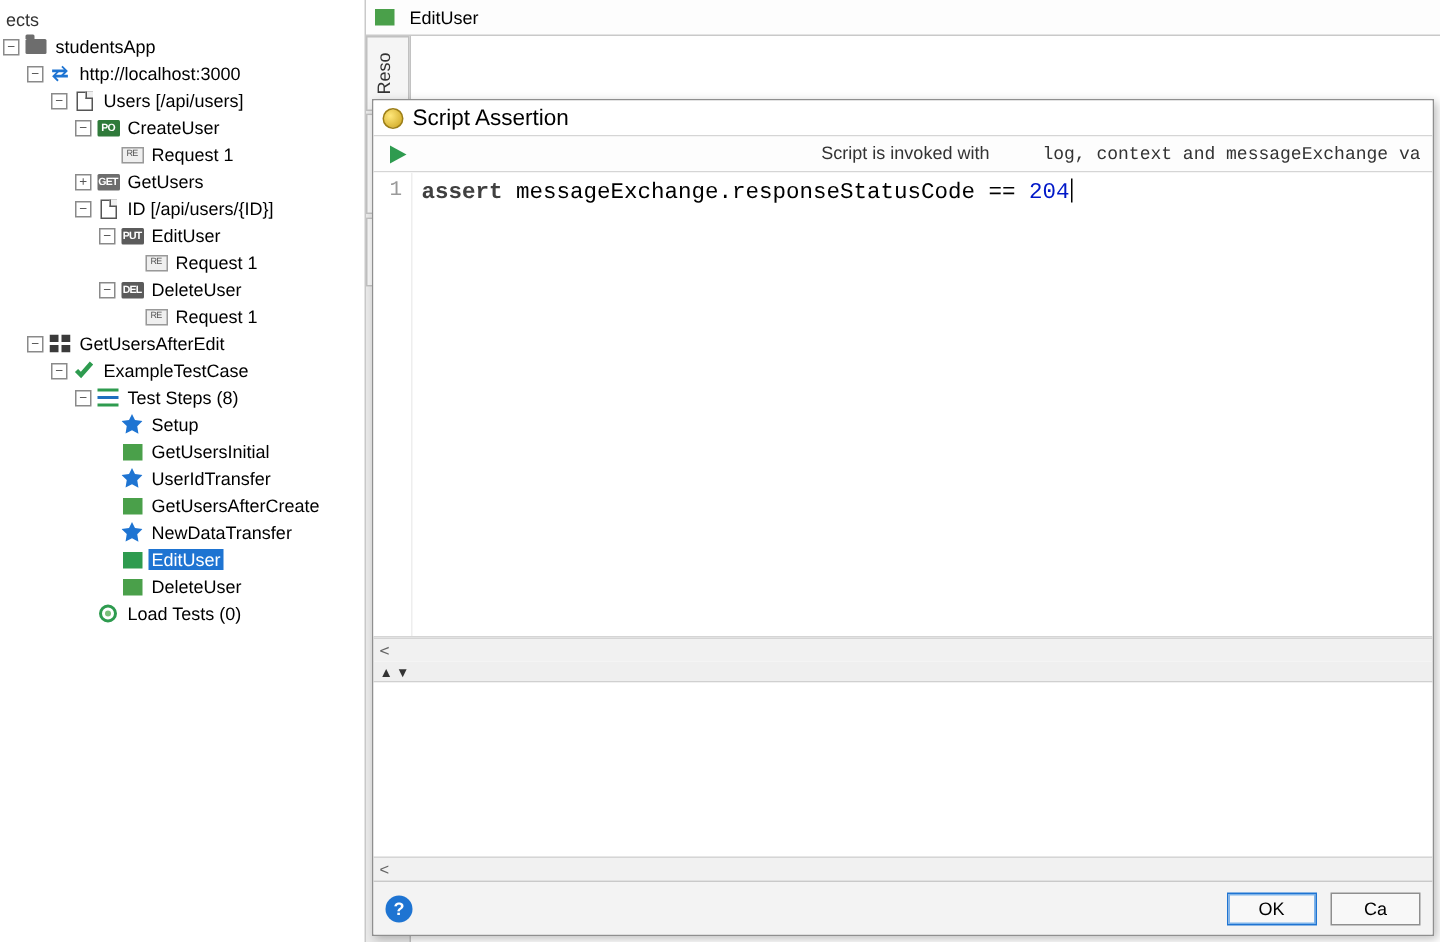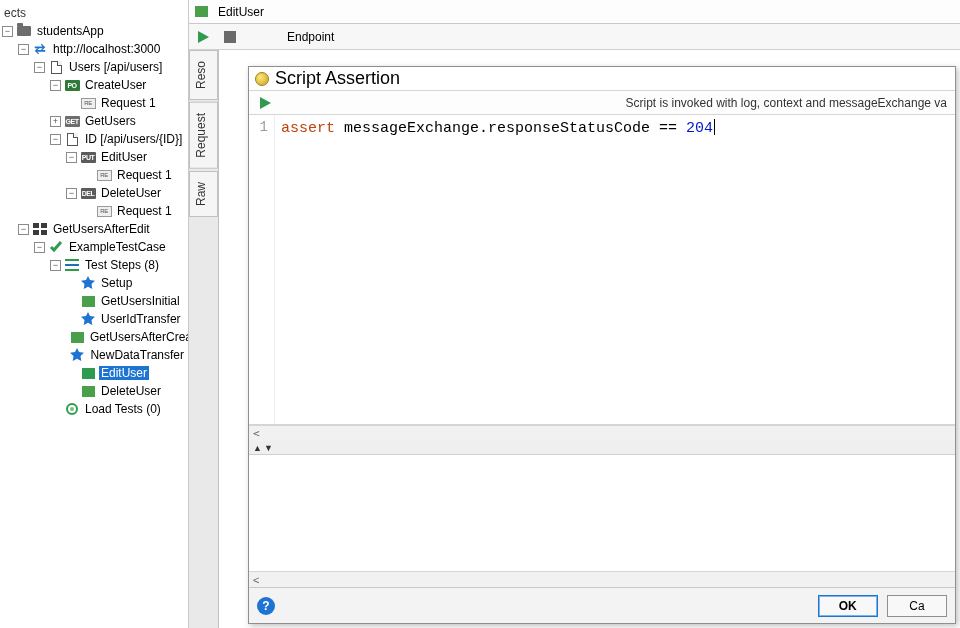--- a/index.html
+++ b/index.html
@@ -13,21 +13,21 @@
     overflow: hidden;
   }
   .app {
     display: flex;
     width: 100%; height: 100%;
     background: #fdfdfd;
   }
 
   
   .sidebar {
-    width: 189px;
+    width: 244px;
     border-right: 1px solid #c9c9c9;
     background: #ffffff;
     padding: 4px 0 4px 0;
     overflow: hidden;
   }
   .sidebar-header {
     padding: 2px 4px;
     font-size: 12px;
     color: #333;
   }
@@ -138,38 +138,38 @@
     border:1px solid #8f8f8f;
     box-shadow: 2px 2px 6px rgba(0,0,0,0.25);
     display:flex; flex-direction:column;
   }
   .dlg-title {
     height:24px;
     background:#fff;
     border-bottom:1px solid #d5d5d5;
     display:flex; align-items:center;
     padding:0 6px; gap:6px;
-    font-size:18px;
+    font-size:15px;
   }
   .gold-circle {
     width:14px; height:14px; border-radius:50%;
     background: radial-gradient(circle at 35% 35%, #ffe77a, #caa21e);
     border:1px solid #9c7e17;
   }
   .dlg-toolbar {
     height:24px;
     border-bottom:1px solid #d5d5d5;
     display:flex; align-items:center; justify-content:space-between;
     padding:0 8px;
     font-size:12px;
     color:#333;
     background:#fdfdfd;
   }
   .dlg-toolbar .hint { color:#333; }
-  .hint code { font-family: Liberation Sans, sans-serif; }
+  .hint code { font-family: Liberation Mono, monospace; margin-left: 32px; }
 
   .editor-wrap { flex:1; display:flex; flex-direction:column; }
   .editor {
     flex:0 0 310px;
     display:flex;
     background:#ffffff;
     border-bottom:1px solid #d5d5d5;
     overflow:hidden;
   }
   .gutter {
@@ -183,21 +183,21 @@
     border-right:1px solid #eee;
   }
   .code {
     flex:1;
     padding:4px 6px 0 6px;
     font-family: Consolas, "Courier New", monospace;
     font-size:15px;
     white-space:pre;
     position:relative;
   }
-  .kw { color:#c2410c; font-weight:normal; }
+  .kw { color:#404040; font-weight:bold; }
   .num { color:#0018c8; }
   .caret {
     display:inline-block; width:1px; height:16px;
     background:#000; vertical-align:-3px;
     margin-left:1px;
   }
   .hscroll {
     height:16px;
     background:#f1f1f1;
     border-top:1px solid #d5d5d5;
@@ -248,21 +248,21 @@
   }
   .btn {
     min-width:60px;
     padding:3px 12px;
     background:#f8f8f8;
     border:1px solid #8f8f8f;
     font-size:12px;
     cursor:default;
     margin-left:6px;
   }
-  .btn.primary { border:1px solid #1e74d2; box-shadow:0 0 0 1px #7db3ea inset;font-weight:bold; }
+  .btn.primary { border:1px solid #1e74d2; box-shadow:0 0 0 1px #7db3ea inset; }
 
 </style>
 </head>
 <body>
 
 <div class="app">
 
   <div class="sidebar">
     <div class="sidebar-header">ects</div>
     <ul class="tree">
@@ -509,32 +509,20 @@
   </div>
 
   <div class="right">
     <div class="main">
       <div class="titlebar">
         <span class="icon">
             <span class="grid-ic"></span>
           </span>
         <span>EditUser</span>
       </div>
-      <div class="toolbar">
-        <span class="icon play-ic">
-          <svg viewBox="0 0 14 14">
-              <path d="M2 1l11 6-11 6z" fill="#2e9b4f"></path>
-            </svg>
-        </span>
-        <span class="icon">
-            <span class="stop-ic"></span>
-          </span>
-        <span style="width:30px"></span>
-        <span>Endpoint</span>
-      </div>
       <div style="display:flex; flex:1;">
         <div class="tab-strip" style="padding-top:0;">
           <div class="vtab truncated">Reso</div>
           <div class="vtab">Request</div>
           <div class="vtab">Raw</div>
         </div>
         <div style="flex:1; background:#fff;"></div>
       </div>
     </div>
   </div>

